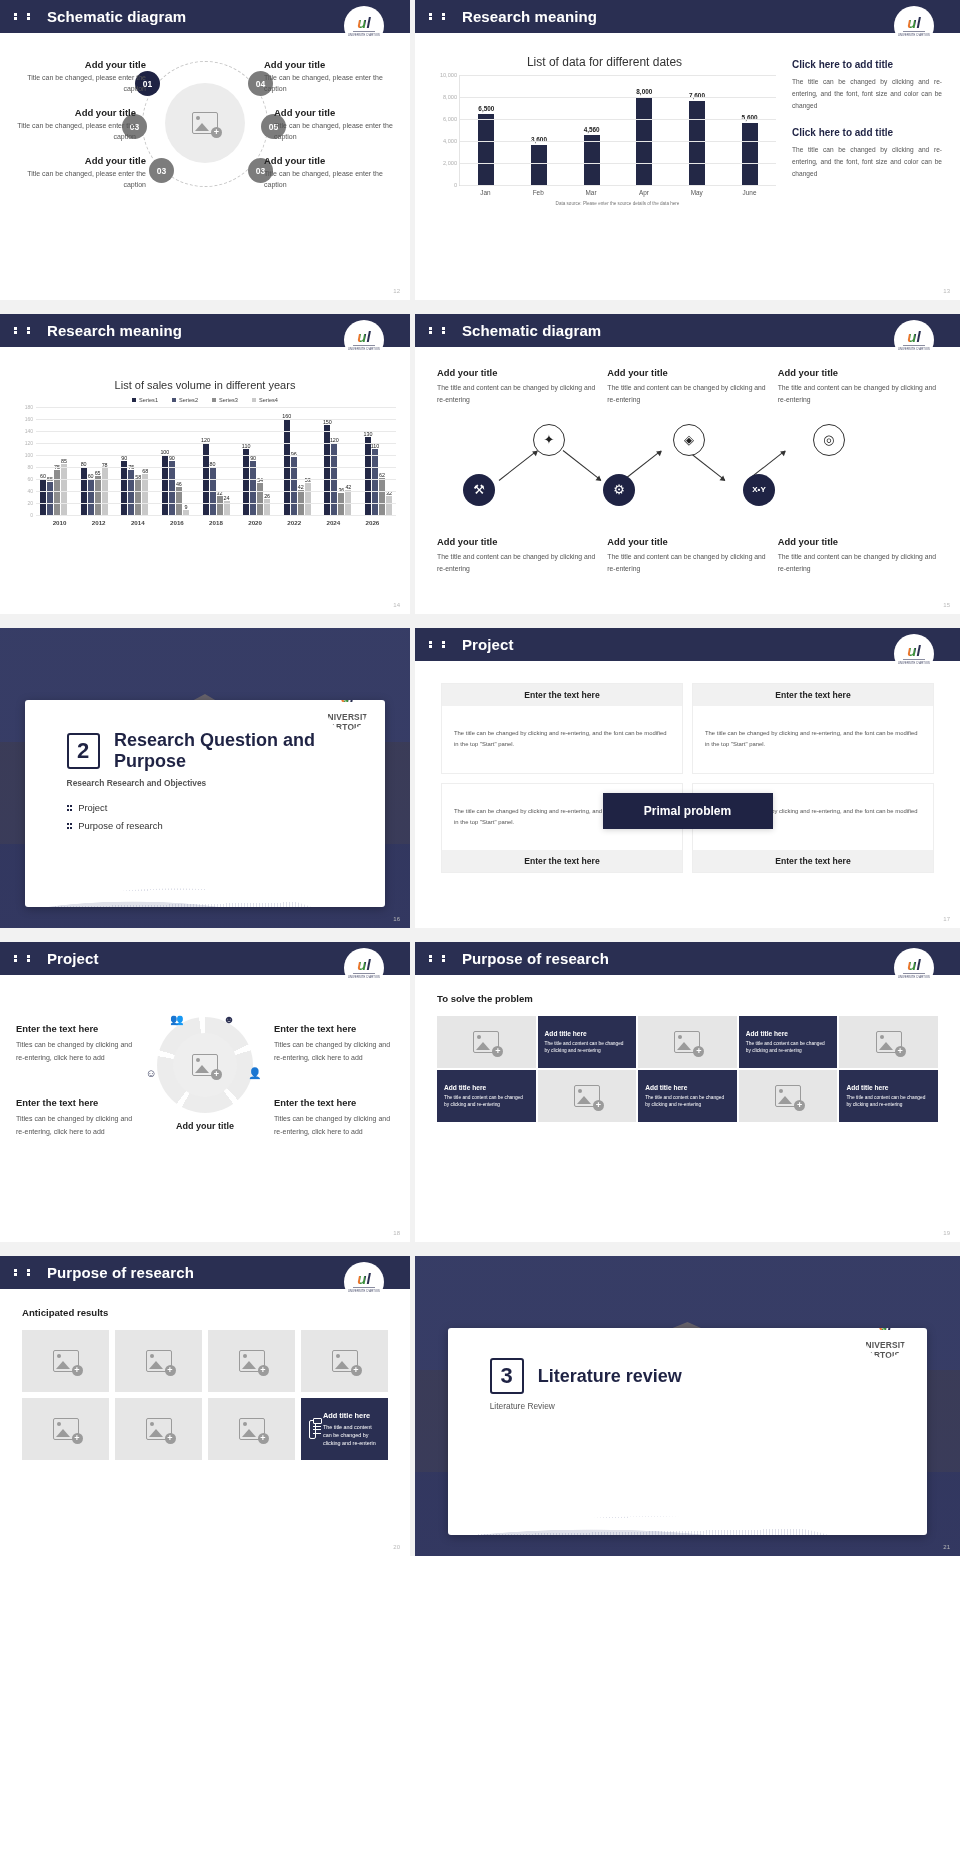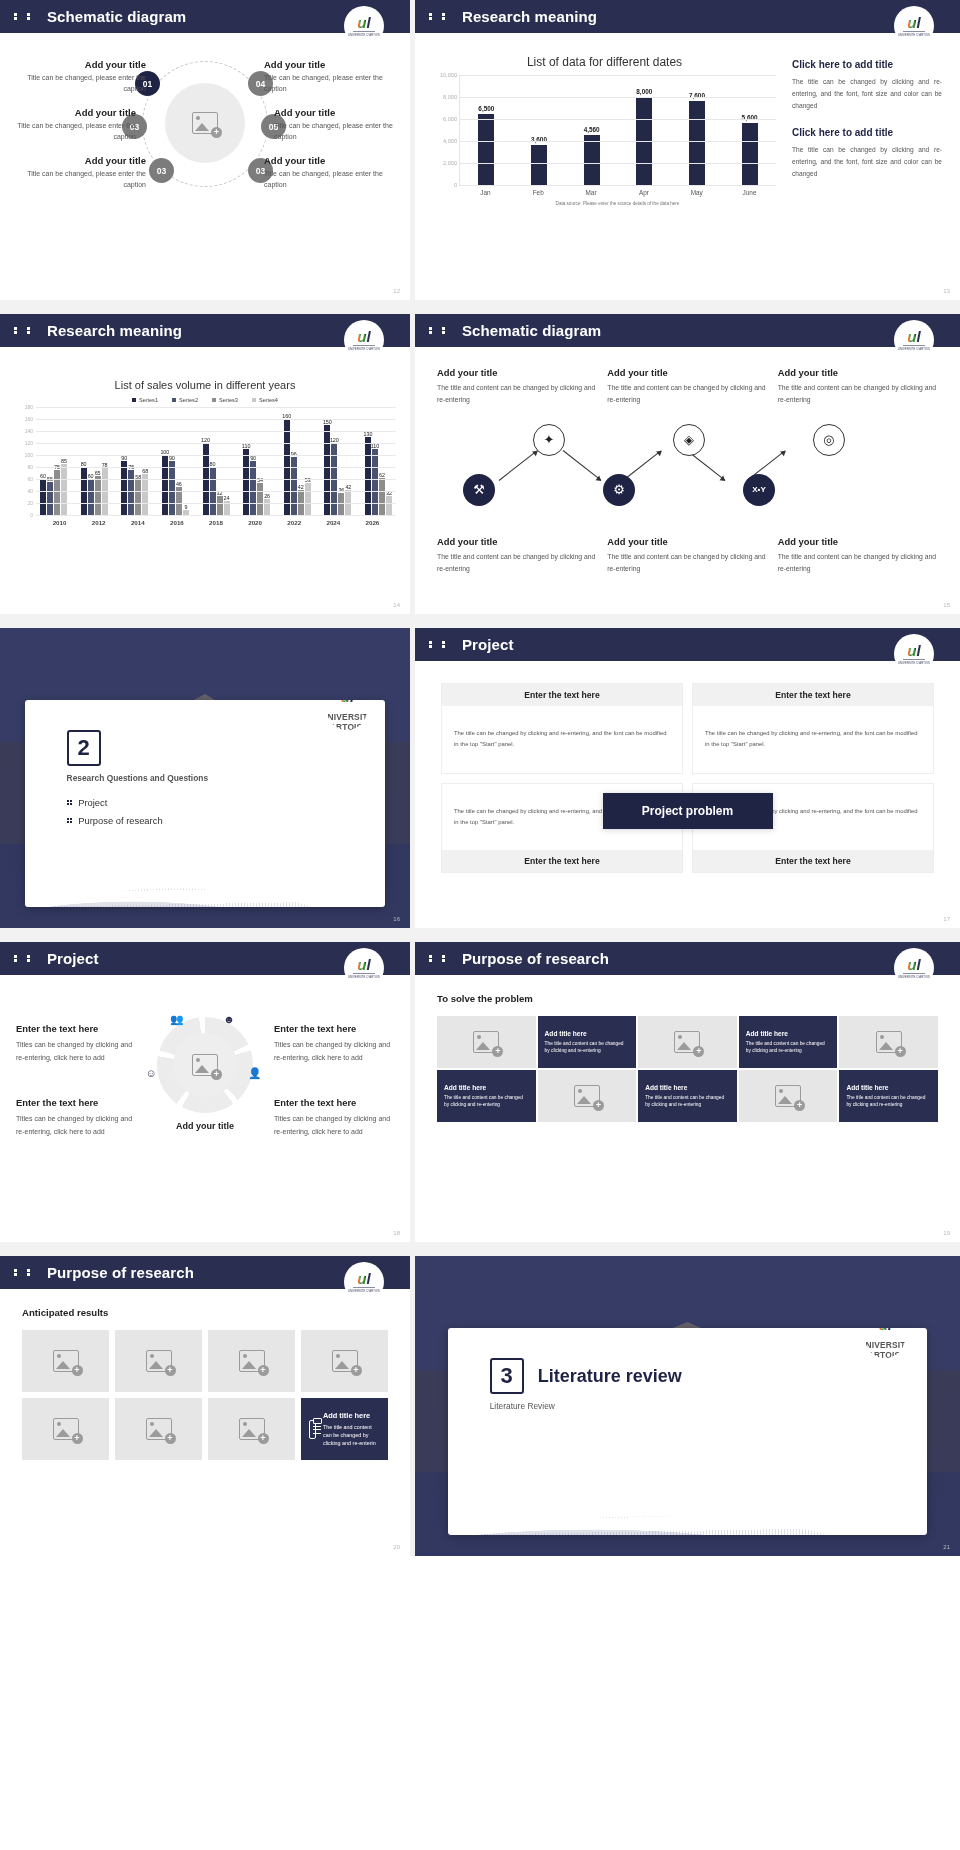--- a/index.html
+++ b/index.html
@@ -703,22 +703,23 @@
     <div class="card">
       <div class="waves"></div>
       <div class="logo" style="right:18px;top:-10px;">
         <span class="mark">ul</span>
         <span class="rule"></span>
         <span class="sub">UNIVERSITE D'ARTOIS</span>
       </div>
       <div class="inner">
         <div style="display:flex;align-items:center;gap:14px;">
           <div class="numbox">2</div>
-        </div>
-        <div class="sub">Research Questions and Questions</div>
+          <div class="ttl">Research Question and Purpose</div>
+        </div>
+        <div class="sub">Research Research and Objectives</div>
         <ul>
           <li>
               <span class="bul">
                 <i></i>
                 <i></i>
                 <i></i>
                 <i></i>
               </span>
               <span>Project</span>
             </li>
@@ -776,21 +777,21 @@
               <p>The title can be changed by clicking and re-entering, and the font can be modified in the top "Start" panel.</p>
             </div>
         </div>
         <div class="qcard bot">
           <div class="qhead">Enter the text here</div>
           <div class="qbody">
               <p>The title can be changed by clicking and re-entering, and the font can be modified in the top "Start" panel.</p>
             </div>
         </div>
       </div>
-      <div class="primal">Project problem</div>
+      <div class="primal">Primal problem</div>
     </div>
     <div class="pgnum">17</div>
   </div>
 
   <div class="slide narrow">
     <div class="hdr">
       <span class="dotgrid">
         <span class="dots">
             <i></i>
             <i></i>

